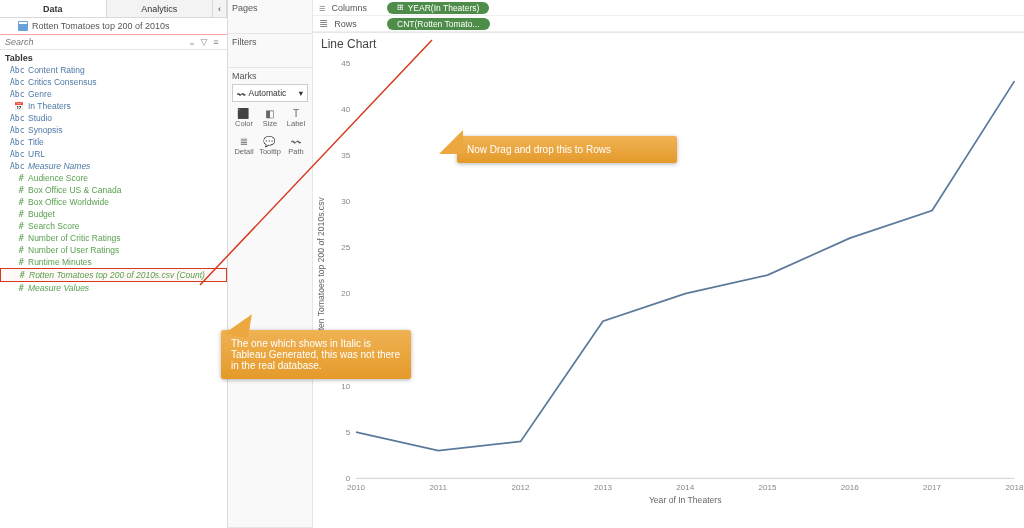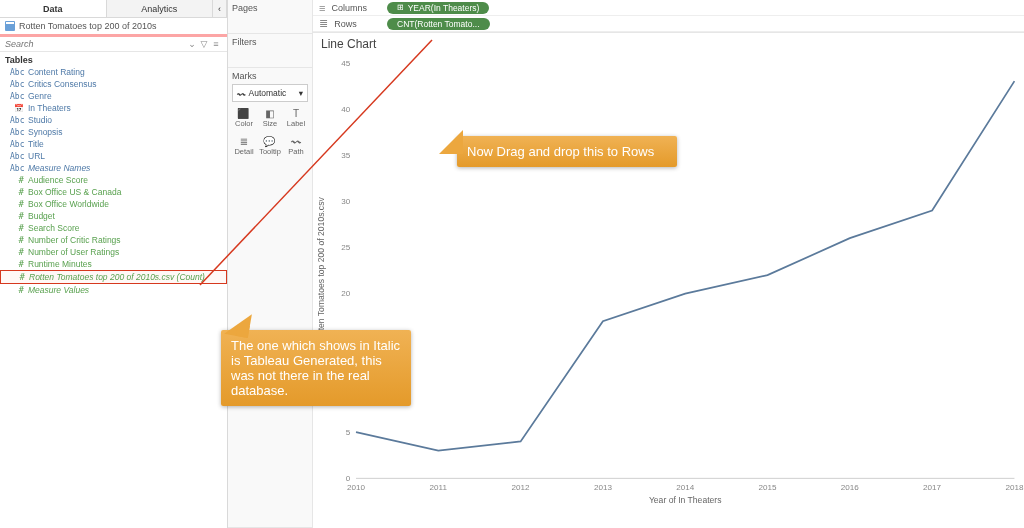--- a/index.html
+++ b/index.html
@@ -9,21 +9,21 @@
   .app{display:flex;width:100%;height:100%}
   .data-panel{width:228px;border-right:1px solid #d9d9d9;display:flex;flex-direction:column;background:#fff}
   .mid-panel{width:85px;border-right:1px solid #e6e6e6;display:flex;flex-direction:column;background:#f9f9f9}
   .viz-panel{flex:1;display:flex;flex-direction:column}
 
   
   .dp-tabs{display:flex;height:18px;border-bottom:1px solid #d9d9d9}
   .dp-tab{flex:1;display:flex;align-items:center;justify-content:center;font-size:9px;background:#f3f3f3;border-right:1px solid #d9d9d9}
   .dp-tab.active{background:#fff;font-weight:bold}
   .dp-tab.collapse{flex:0 0 14px}
-  .dp-source{display:flex;align-items:flex-start;gap:4px;padding:3px 5px;border-bottom:3px solid #fca5a5;font-size:9px;color:#555}
+  .dp-source{display:flex;align-items:flex-start;gap:4px;padding:3px 18px;border-bottom:1px solid #fca5a5;font-size:9px;color:#555}
   .dp-search{display:flex;align-items:center;padding:2px 5px;border-bottom:1px solid #e6e6e6}
   .dp-search input{flex:1;border:none;outline:none;font-size:9px;color:#888;font-style:italic;background:transparent}
   .dp-search .tool{width:12px;text-align:center;color:#888}
   .dp-heading{padding:3px 5px 1px;font-weight:bold;font-size:9px}
   .field-list{flex:1;overflow:hidden}
   .field{display:flex;align-items:center;gap:4px;padding:1px 5px 1px 10px;font-size:8.5px;white-space:nowrap;overflow:hidden;text-overflow:ellipsis}
   .field .ico{width:14px;text-align:right;font-size:8px;font-family:Consolas,monospace}
   .field.dim .ico{color:#4e79a7}
   .field.dim span.lbl{color:#4e79a7}
   .field.meas .ico{color:#59a14f}
@@ -51,21 +51,21 @@
 
   .title-bar{padding:4px 8px;font-size:12px;color:#444}
   .chart-wrap{flex:1;position:relative}
   .chart-svg{position:absolute;inset:0}
   .axis text{font-size:8.5px;fill:#888}
   .axis-title{font-size:9px;fill:#666}
   .series{fill:none;stroke:#5b7a9b;stroke-width:1.8}
 
   
   .overlay{position:absolute;inset:0;pointer-events:none}
-  .callout{position:absolute;background:#e8a33d;background:linear-gradient(#f0b254,#e49a2a);color:#fff;font-size:13px;padding:8px 10px;border-radius:2px;box-shadow:0 1px 4px rgba(0,0,0,.3)}
+  .callout{position:absolute;background:#e8a33d;background:linear-gradient(#f0b254,#e49a2a);color:#fff;font-size:10px;padding:8px 10px;border-radius:2px;box-shadow:0 1px 4px rgba(0,0,0,.3)}
   .callout.c1{left:457px;top:136px;width:220px}
   .callout.c1::before{content:"";position:absolute;left:-18px;top:-6px;border:12px solid transparent;border-right-color:#eca73e;border-bottom-color:#eca73e}
   .callout.c2{left:221px;top:330px;width:190px}
   .callout.c2::before{content:"";position:absolute;left:5px;top:-18px;border:12px solid transparent;border-bottom-color:#eca73e;border-right-color:#eca73e;transform:rotate(10deg)}
   .red-line{position:absolute;stroke:#d6381e;stroke-width:1.5}
 
   .db-icon{display:inline-block;width:10px;height:10px;background:#6aa0d8;border-radius:1px;position:relative}
   .db-icon::after{content:"";position:absolute;left:1px;right:1px;top:1px;height:2px;background:#fff}
 </style>
 </head>

